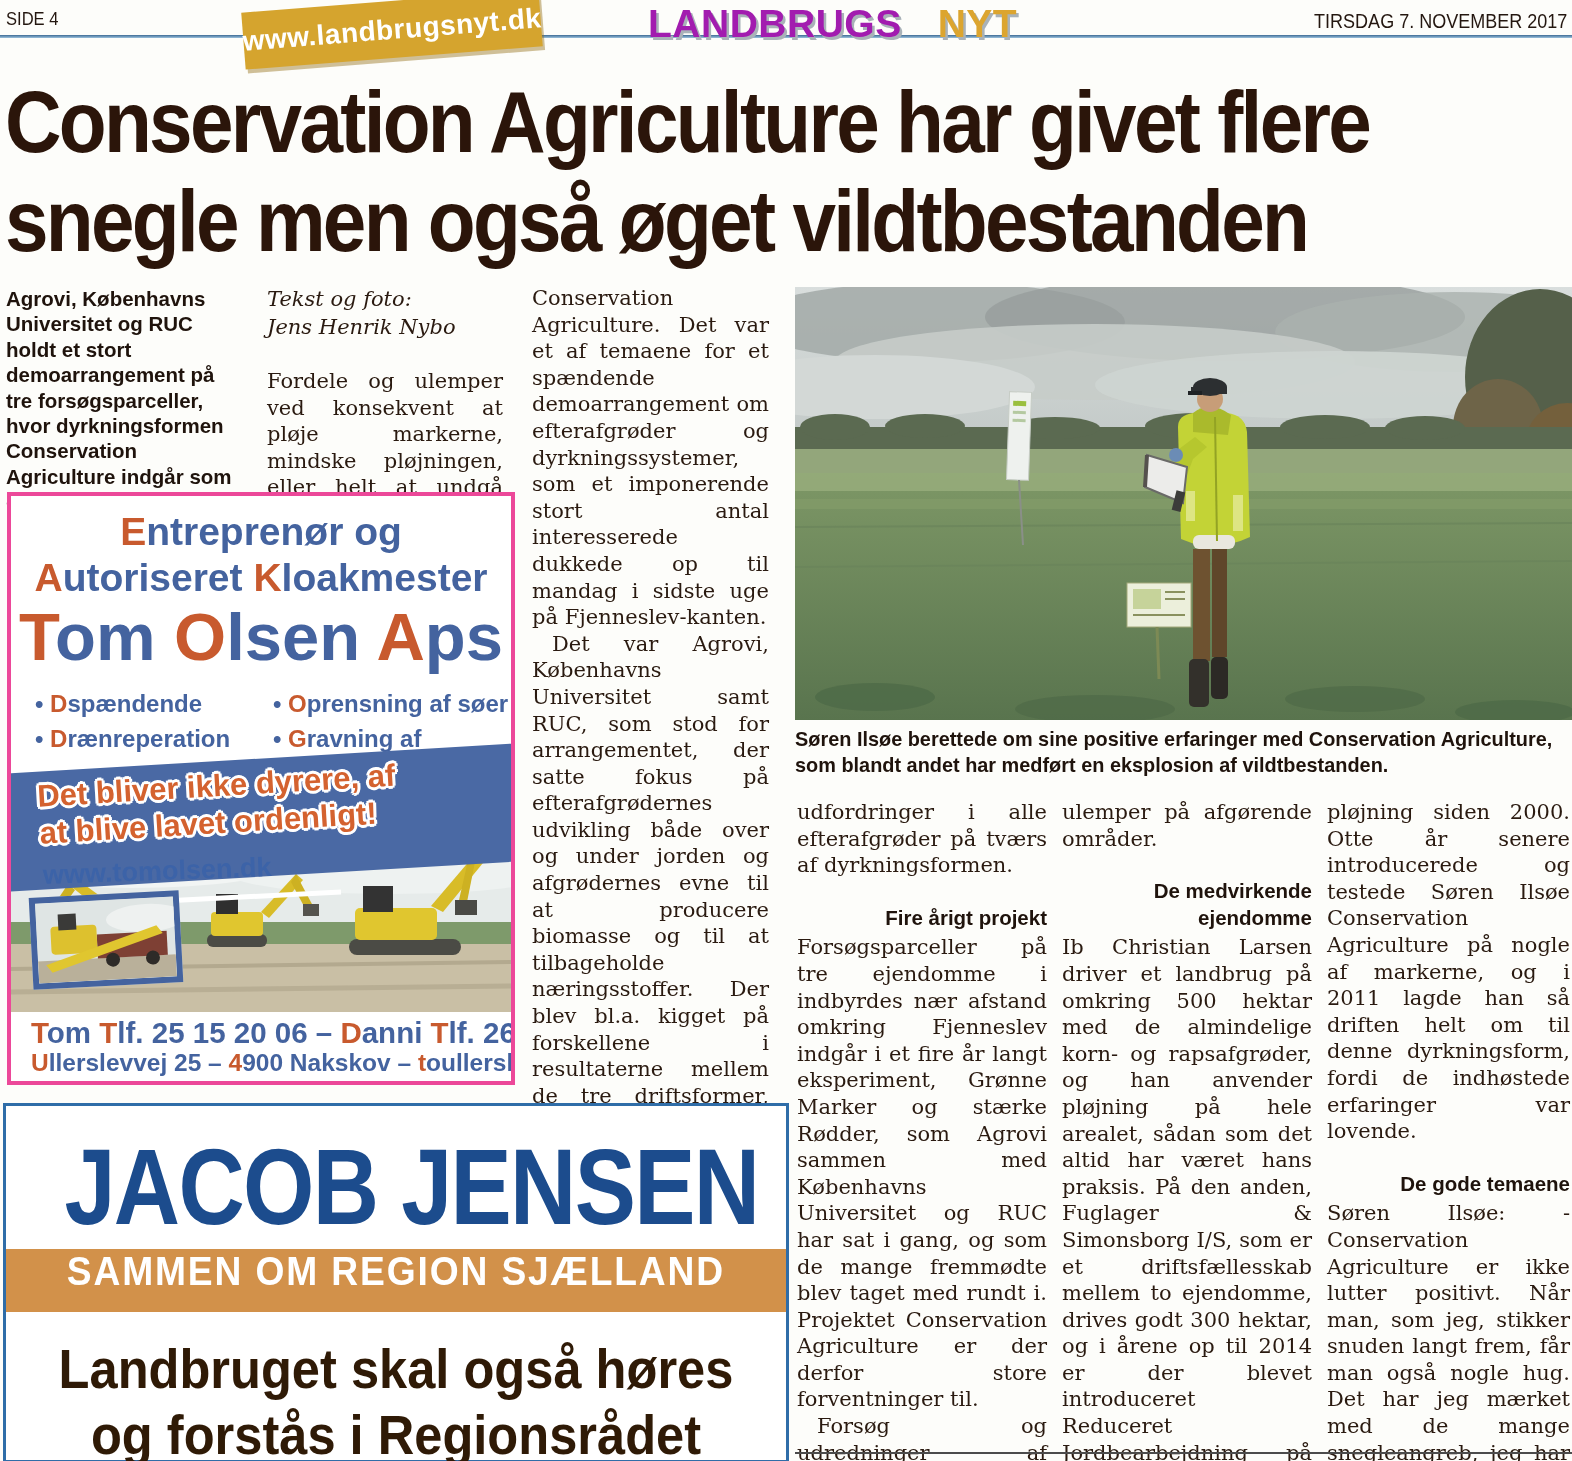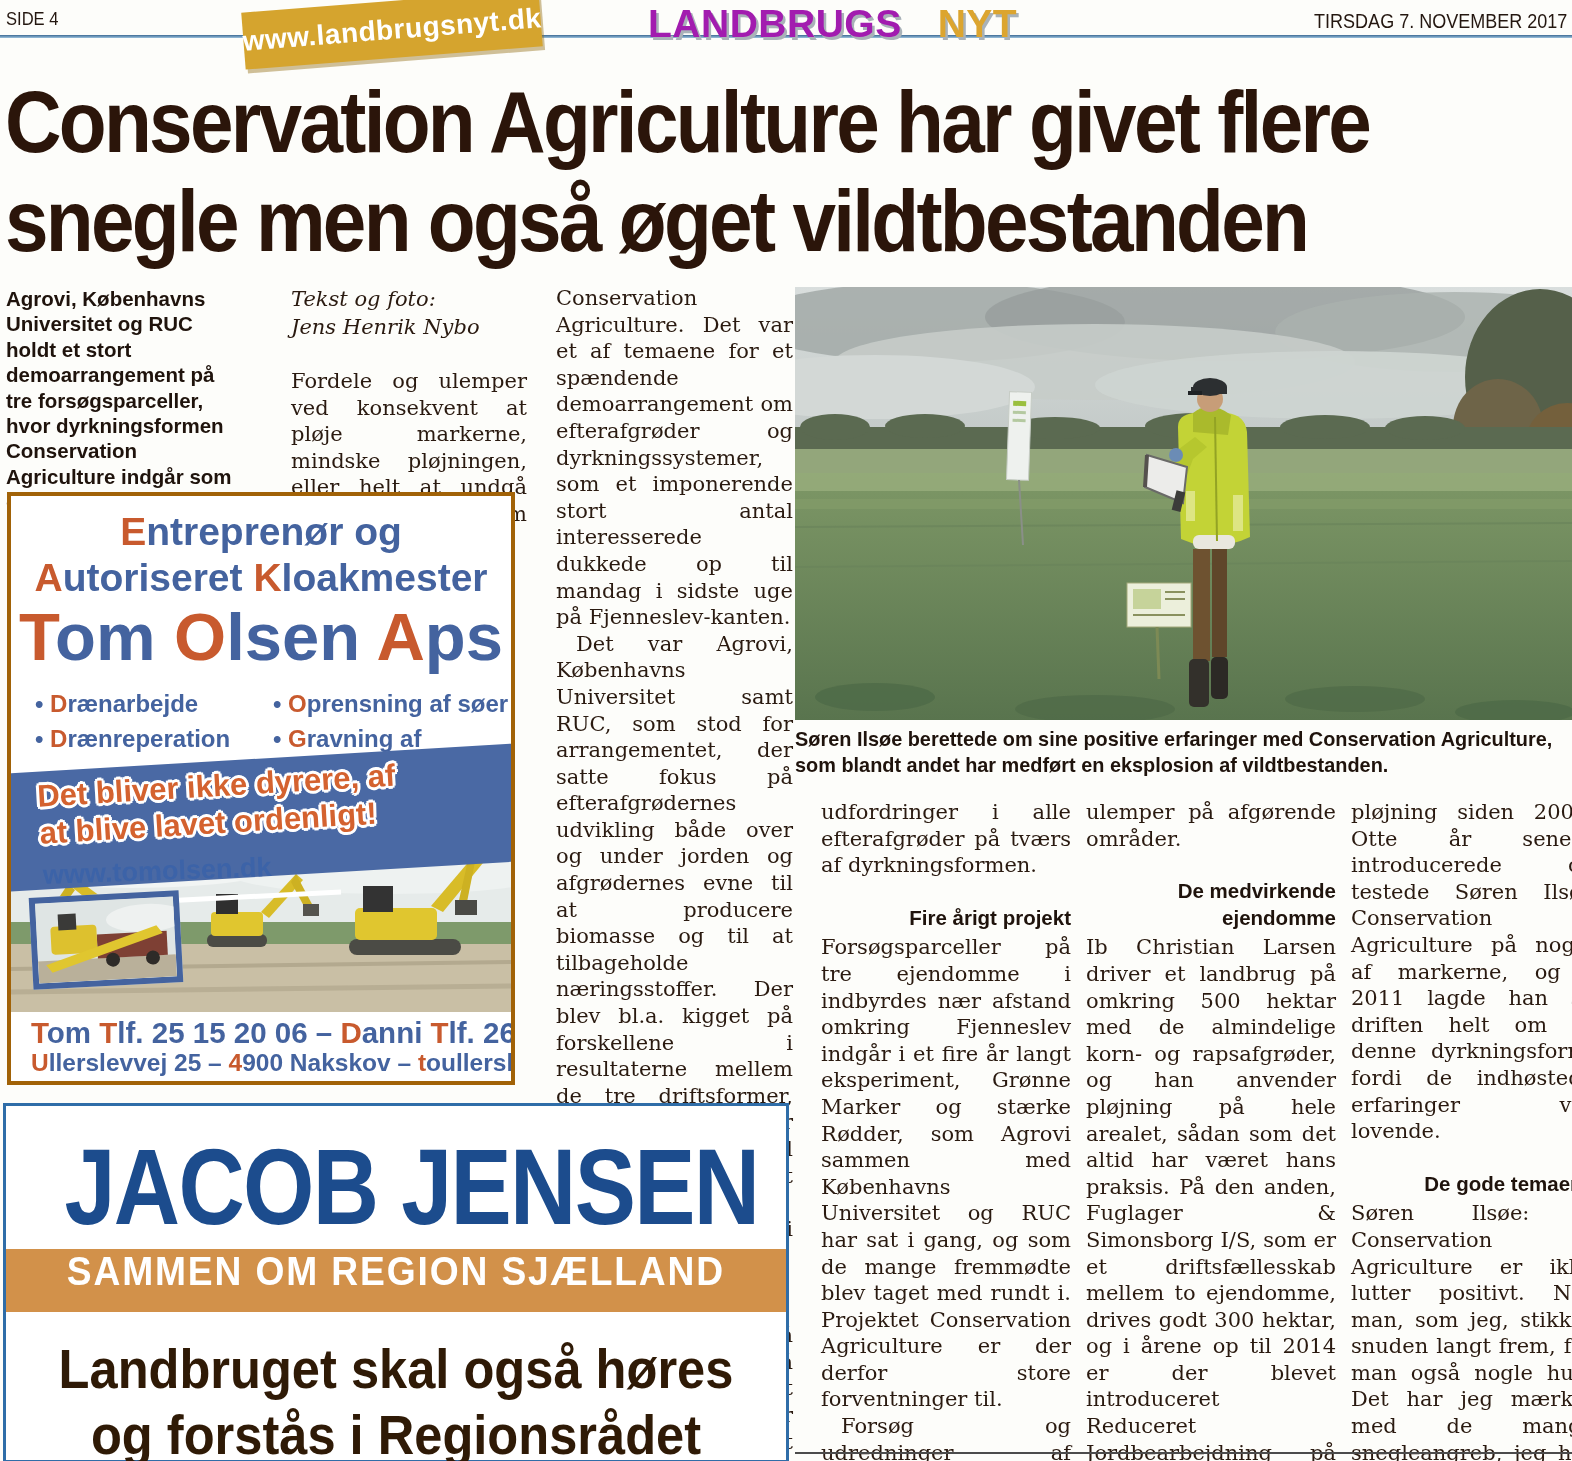--- a/index.html
+++ b/index.html
@@ -16,21 +16,21 @@
   .gold-banner span{color:#fff;font-weight:bold;font-size:28px;letter-spacing:.5px;}
   .logo{position:absolute;left:648px;top:2px;font-weight:bold;font-size:39px;letter-spacing:.5px;
         text-shadow:2.5px 2.5px 0 #a9b2b8;white-space:nowrap;}
   .logo .lg-b{color:#a21caf;} .logo .lg-g{color:#dca52f;margin-left:36px;}
   .date-label{position:absolute;right:5px;top:10px;font-size:20px;transform:scaleX(.9);
         transform-origin:100% 0;color:#241710;white-space:nowrap;}
   
   .headline{position:absolute;left:5px;top:72px;font-weight:bold;font-size:87px;line-height:99px;
         letter-spacing:-3px;color:#2b150a;transform:scaleX(.9);transform-origin:0 0;white-space:nowrap;}
   
-  .serif{font-family:"DejaVu Serif",serif;font-size:21px;line-height:26.6px;text-align:justify;color:#2a1a10;margin-left:24px;}
+  .serif{font-family:"DejaVu Serif",serif;font-size:21px;line-height:26.6px;text-align:justify;color:#2a1a10;}
   .serif p{margin:0;}
   .serif p.ind{text-indent:20px;}
   .intro{position:absolute;left:6px;top:286px;width:238px;font-weight:bold;font-size:20.5px;
         line-height:25.4px;color:#1f130c;}
   .byline{font-family:"DejaVu Serif",serif;font-style:italic;font-size:21px;line-height:28px;
         text-align:left;color:#2a1a10;margin:0 0 27px 0;}
   .col{position:absolute;top:285px;}
   .col2{left:267px;width:236px;}
   .col3{left:532px;width:237px;}
   .subhead{font-family:"Liberation Sans",sans-serif;font-weight:bold;font-size:20.5px;
@@ -39,21 +39,21 @@
   .bcolA{left:797px;width:250px;}
   .bcolB{left:1062px;width:250px;}
   .bcolC{left:1327px;width:243px;}
   .bottom-rule{position:absolute;left:795px;top:1452px;width:777px;height:2px;background:#4c4c4c;}
   
   .photo{position:absolute;left:795px;top:287px;width:777px;height:433px;}
   .caption{position:absolute;left:795px;top:726px;width:800px;font-weight:bold;font-size:20.5px;
         line-height:26px;color:#1f130c;transform:scaleX(.97);transform-origin:0 0;}
   
   .ad1{position:absolute;left:7px;top:492px;width:508px;height:593px;background:#fff;
-        border:4px solid #a16207;box-sizing:border-box;overflow:hidden;}
+        border:4px solid #ec4899;box-sizing:border-box;overflow:hidden;}
   .seg-o{color:#c85a2e;} .seg-b{color:#44639f;}
   .ad1-t1{position:absolute;left:0;top:14px;width:100%;text-align:center;font-weight:bold;font-size:39px;}
   .ad1-t2{position:absolute;left:0;top:60px;width:100%;text-align:center;font-weight:bold;font-size:39px;}
   .ad1-t3{position:absolute;left:0;top:102px;width:100%;text-align:center;font-weight:bold;font-size:67px;}
   .ad1-bullets-l{position:absolute;left:24px;top:190px;font-weight:bold;font-size:24px;line-height:35px;}
   .ad1-bullets-r{position:absolute;left:262px;top:190px;font-weight:bold;font-size:24px;line-height:35px;}
   .ad1-band{position:absolute;left:-20px;top:262px;width:560px;height:118px;background:#4a69a4;
         transform:rotate(-3.4deg);z-index:2;}
   .ad1-slogan{margin:6px 0 0 48px;font-weight:bold;font-size:31px;line-height:37px;color:#d4622f;
         text-shadow:-2px -2px 0 #fff,2px -2px 0 #fff,-2px 2px 0 #fff,2px 2px 0 #fff,0 -3px 0 #fff,0 3px 0 #fff,-3px 0 0 #fff,3px 0 0 #fff;}
@@ -188,21 +188,21 @@
     <ellipse cx="560" cy="412" rx="70" ry="13" fill="#4e6a47" opacity=".7"></ellipse>
     <ellipse cx="720" cy="425" rx="60" ry="12" fill="#4e6a47" opacity=".8"></ellipse>
   </svg>
   <div class="caption">Søren Ilsøe berettede om sine positive erfaringer med Conservation Agriculture, som blandt andet har medført en eksplosion af vildtbestanden.</div>
 
   <div class="ad1">
     <div class="ad1-t1"><span class="seg-o">E</span><span class="seg-b">ntreprenør og</span></div>
     <div class="ad1-t2"><span class="seg-o">A</span><span class="seg-b">utoriseret </span><span class="seg-o">K</span><span class="seg-b">loakmester</span></div>
     <div class="ad1-t3"><span class="seg-o">T</span><span class="seg-b">om </span><span class="seg-o">O</span><span class="seg-b">lsen </span><span class="seg-o">A</span><span class="seg-b">ps</span></div>
     <div class="ad1-bullets-l">
-      <div><span class="seg-b">• </span><span class="seg-o">D</span><span class="seg-b">rænarbejde</span></div>
+      <div><span class="seg-b">• </span><span class="seg-o">D</span><span class="seg-b">spændende</span></div>
       <div><span class="seg-b">• </span><span class="seg-o">D</span><span class="seg-b">rænreperation</span></div>
     </div>
     <div class="ad1-bullets-r">
       <div><span class="seg-b">• </span><span class="seg-o">O</span><span class="seg-b">prensning af søer</span></div>
       <div><span class="seg-b">• </span><span class="seg-o">G</span><span class="seg-b">ravning af vejkasser</span></div>
     </div>
     <div class="ad1-band">
       <div class="ad1-slogan">
         <div>Det bliver ikke dyrere, af</div>
         <div>at blive lavet ordenligt!</div>

